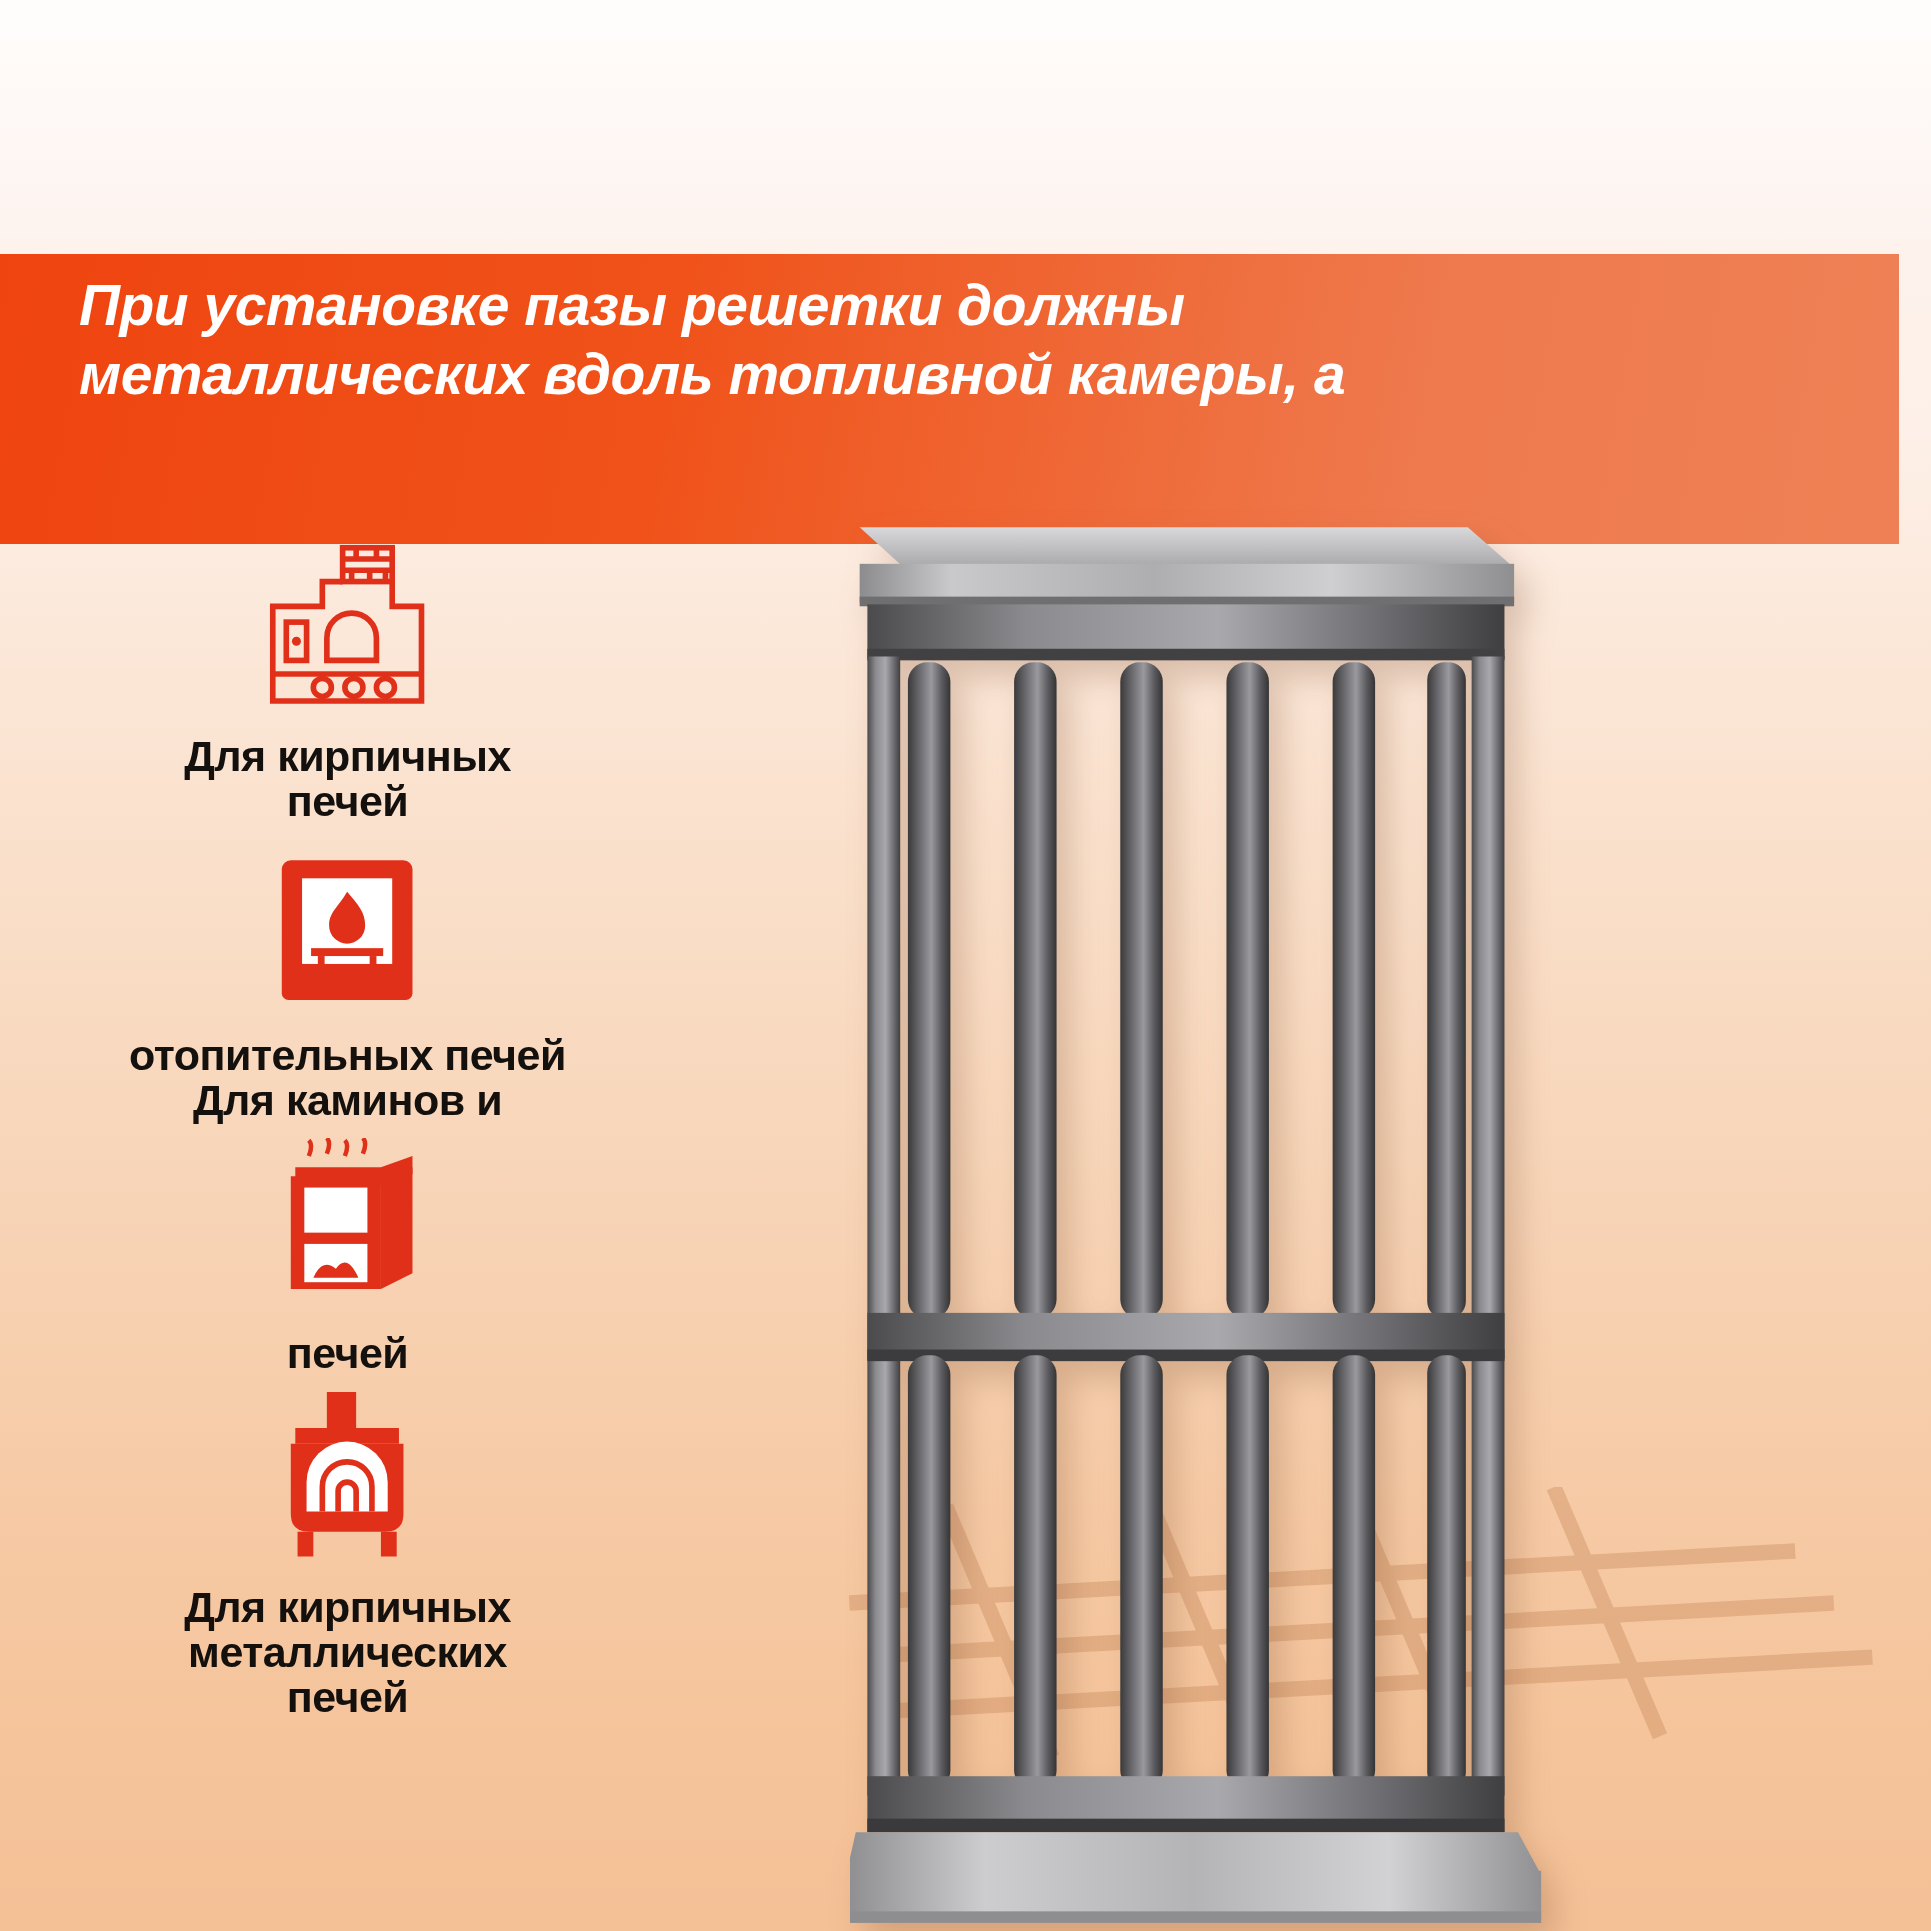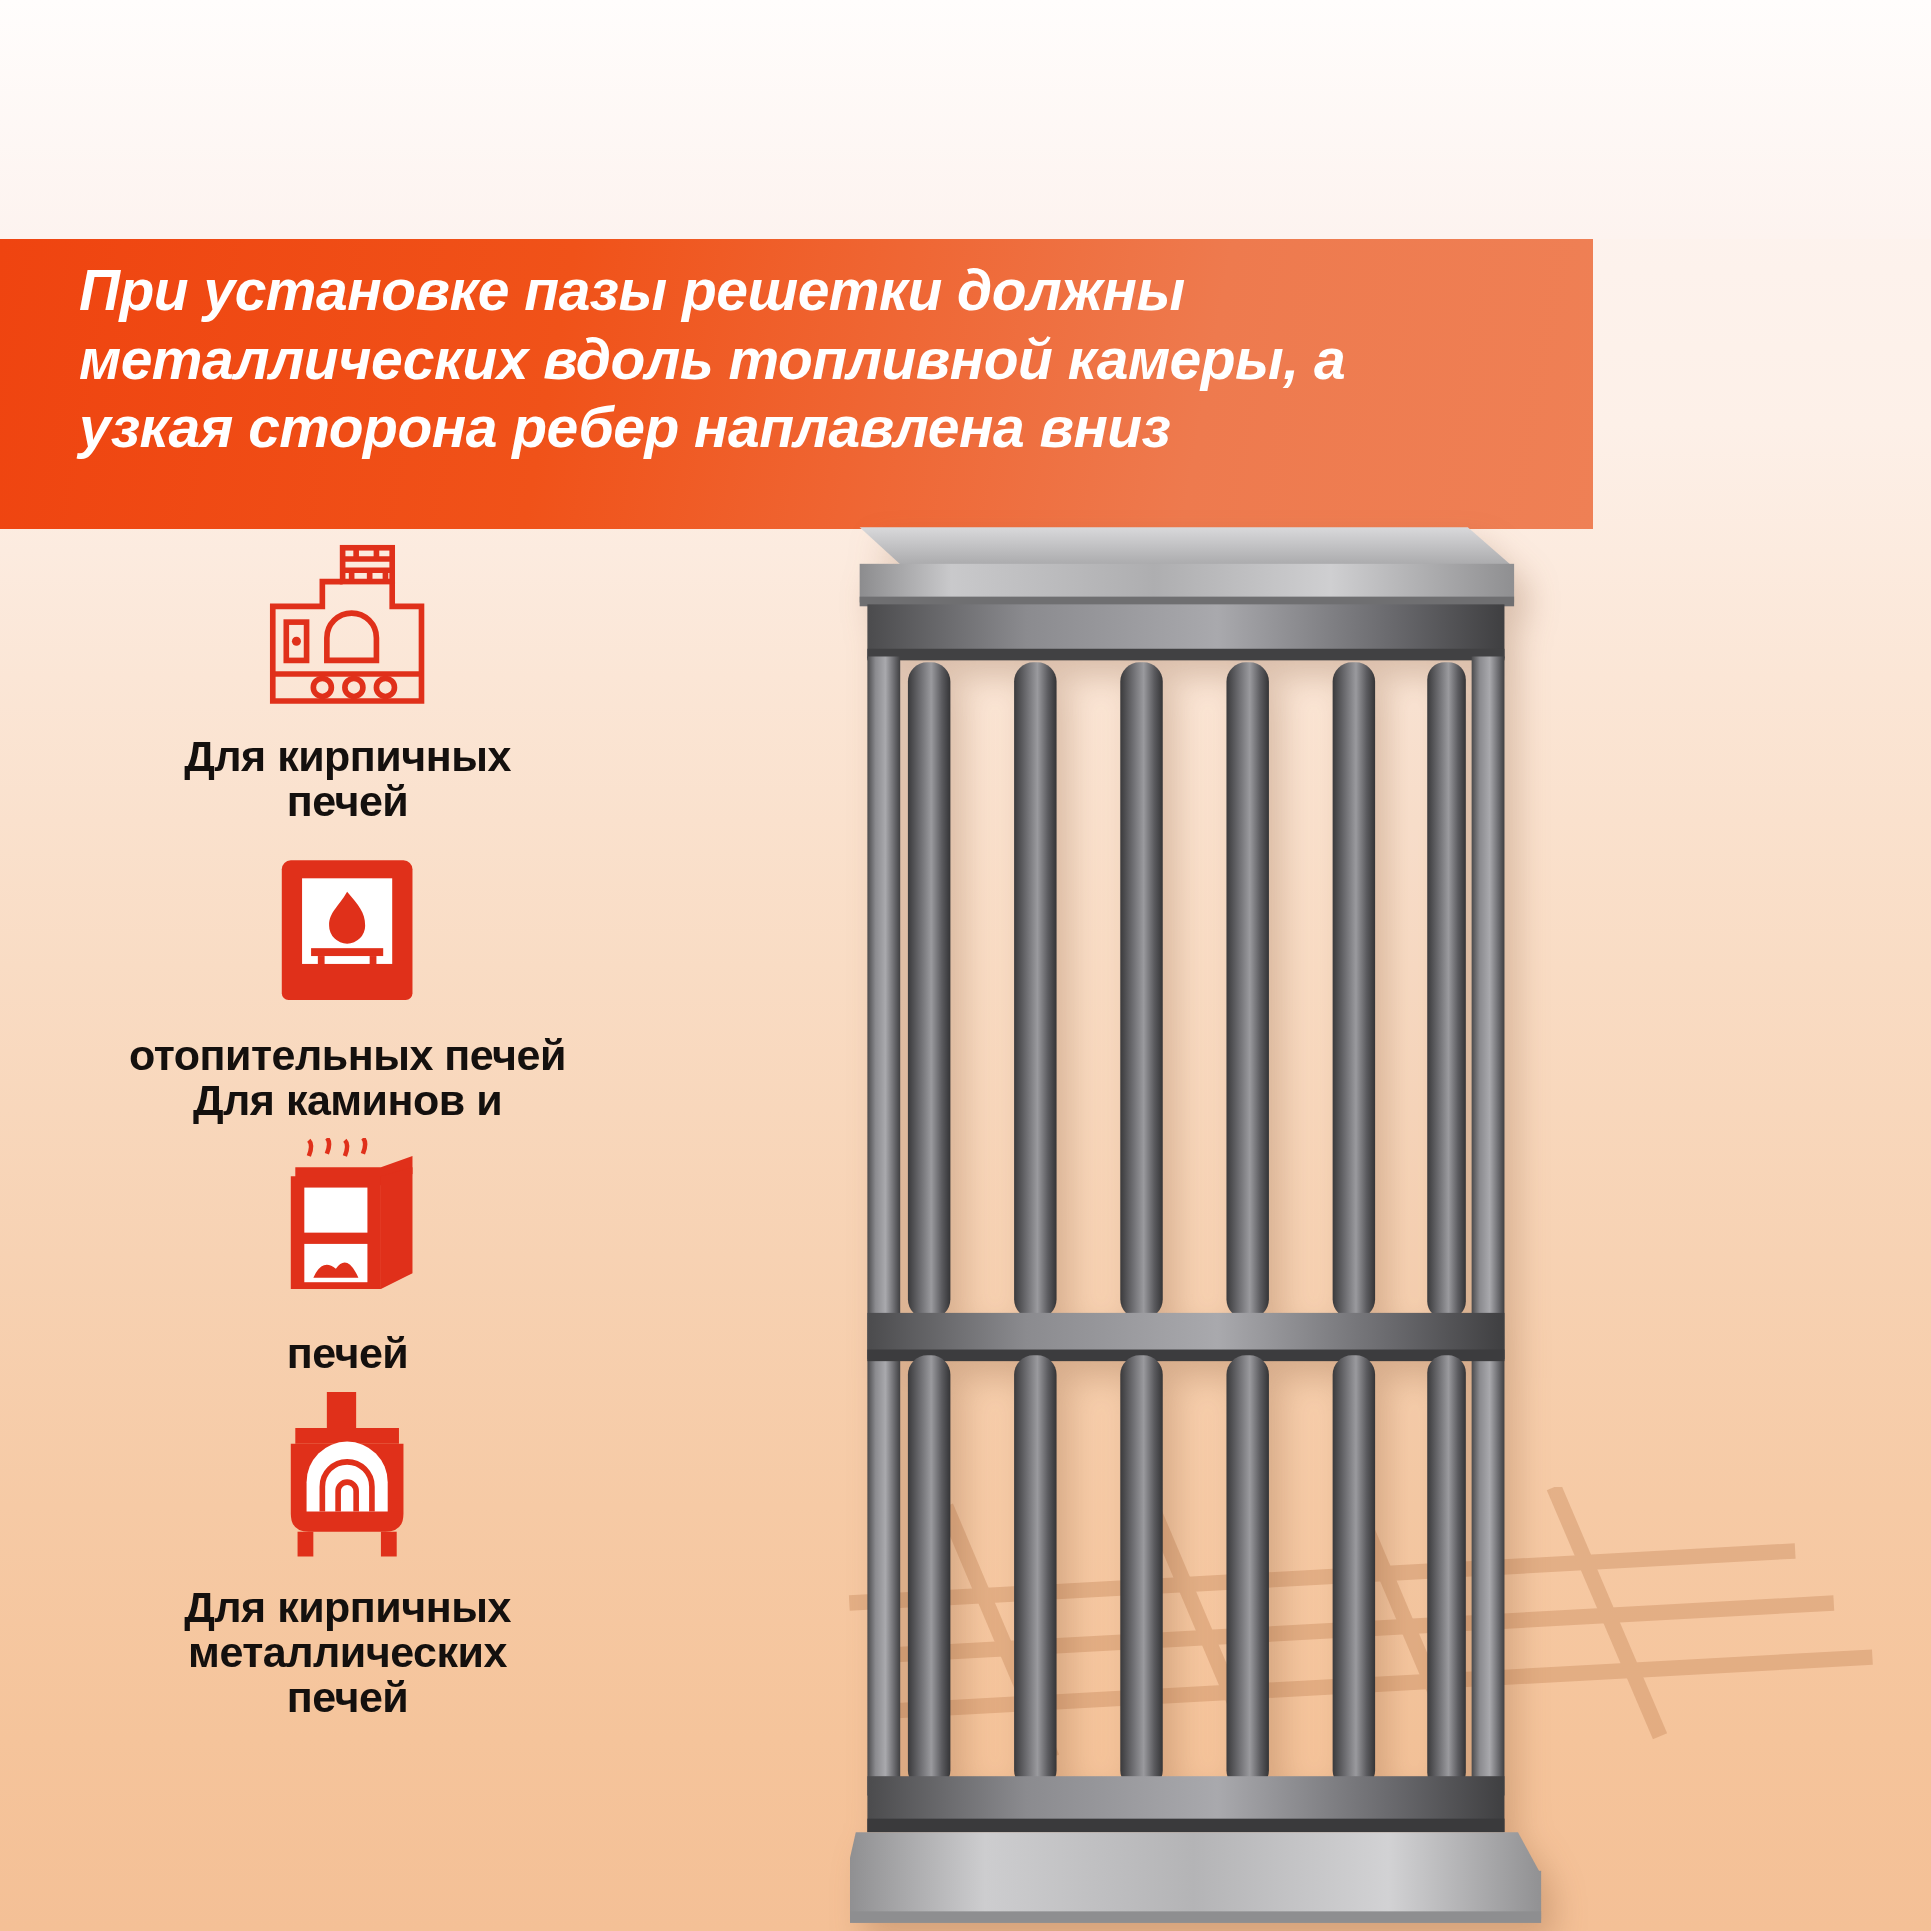--- a/index.html
+++ b/index.html
@@ -38,22 +38,22 @@
     top: 0;
     width: 1931px;
     height: 239px;
     background: linear-gradient(180deg, #fffdfc 0%, #fdf3ef 100%);
   }
 
   
   .banner {
     position: absolute;
     left: 0;
-    top: 239px;
-    width: 1593px;
+    top: 254px;
+    width: 1899px;
     height: 290px;
     background: linear-gradient(100deg, #ef4410 0%, #f05219 35%, #ee7a4e 75%, #ef8055 100%);
     box-sizing: border-box;
     padding: 17.4px 39px 0 79px;
   }
   .banner-text {
     color: #ffffff;
     font-size: 57px;
     line-height: 1.2;
     font-style: italic;
@@ -121,21 +121,20 @@
 <body>
 
 <div class="poster">
 
   <div class="top-white"></div>
 
   <div class="banner">
     <div class="banner-text">
       <span>При установке пазы решетки должны</span><br>
       <span>металлических </span><span class="bold">вдоль топливной камеры, а</span><br>
-      <span class="bold">узкая сторона ребер наплавлена вниз</span>
     </div>
   </div>
 
   <div class="features">
 
     <div class="feature">
       <svg class="feature-icon" viewBox="0 0 160 150">
         <g fill="none" stroke="#e0301a" stroke-width="5">
           <rect x="76" y="6" width="44" height="30"></rect>
           <line x1="76" y1="16" x2="120" y2="16"></line>

